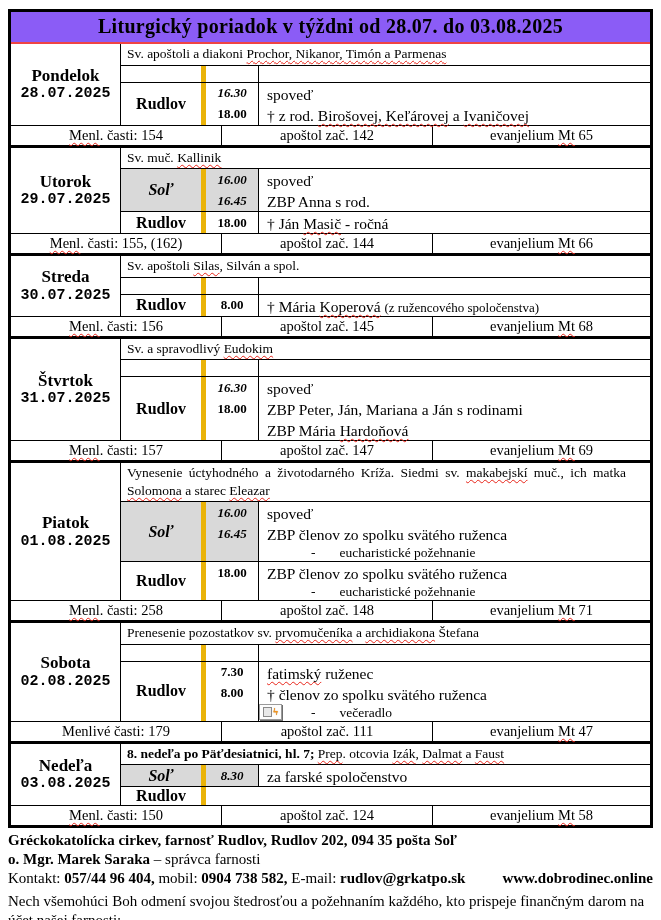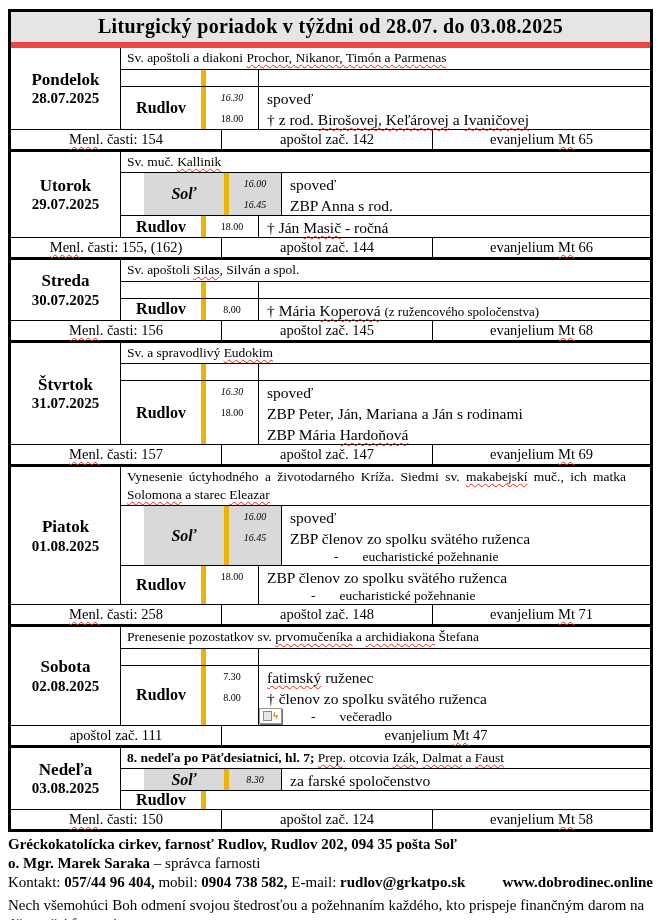--- a/index.html
+++ b/index.html
@@ -1,41 +1,41 @@
 <!DOCTYPE html>
 <html><head>
 <meta charset="utf-8">
 <style>
   html,body{margin:0;padding:0;background:#fff;}
   body{width:661px;height:920px;font-family:"Liberation Serif",serif;color:#000;overflow:hidden;}
   .page{margin:9px 8px 0 8px;width:645px;box-sizing:border-box;}
   .table{border:3px solid #000;box-sizing:border-box;}
-  .title{background:#e5e5e5;border-bottom:6px solid #ef4444;text-align:center;
+  .title{background:#8b5cf6;border-bottom:2px solid #ef4444;text-align:center;
          font-size:20px;font-weight:bold;padding:3px 0 4px 0;letter-spacing:.3px;}
   
   .day{display:grid;grid-template-columns:110px 1fr;border-bottom:3px solid #000;}
   .day:last-child{border-bottom:none;}
   .day-left{border-right:1px solid #000;display:flex;flex-direction:column;
             justify-content:center;align-items:center;grid-row:1;}
   .day-name{font-size:17px;font-weight:bold;line-height:1.15;}
-  .day-date{font-size:15px;font-weight:bold;line-height:1.2;}
+  .day-date{font-size:15px;font-weight:bold;line-height:1.2;font-family:Liberation Mono, monospace;}
   .day-main{grid-row:1;display:flex;flex-direction:column;min-width:0;}
   .feast{border-bottom:1px solid #000;font-size:13.5px;line-height:1.3;
          padding:1px 24px 2px 6px;min-height:17px;}
   .feast.justify{text-align:justify;}
   .block{display:flex;}
   .block ~ .block{border-top:1px solid #000;}
   .block.gray .pcell,.block.gray .tslot{background:#d9d9d9;}
   .pcell{width:85px;flex:0 0 85px;border-right:5px solid #eab308;display:flex;
          align-items:center;justify-content:center;font-weight:bold;font-size:16px;box-sizing:border-box;}
-  .pcell.italic{font-style:italic;margin-left:23px;}
+  .pcell.italic{font-style:italic;}
   .lines{flex:1;display:flex;flex-direction:column;min-width:0;}
   .line{display:flex;min-height:21px;}
   .tslot{width:53px;flex:0 0 53px;border-right:1px solid #000;display:flex;
-         align-items:center;justify-content:center;font-size:10px;font-weight:normal;box-sizing:border-box;text-align:center;}
+         align-items:center;justify-content:center;font-size:13px;font-weight:bold;box-sizing:border-box;text-align:center;}
   .t-i{font-style:italic;}
   .dslot{flex:1;display:flex;align-items:flex-end;padding-left:8px;font-size:15.5px;position:relative;min-width:0;}
   .line.subline{min-height:17px;}
   .subline .dslot{font-size:13.5px;padding-left:52px;}
   .dash{margin-right:24px;}
   .block.spacer .line{min-height:16px;}
   .menl{grid-column:1/3;border-top:1px solid #000;display:flex;font-size:14.5px;min-height:19px;align-items:center;}
   .m1{width:211px;flex:0 0 211px;border-right:1px solid #000;text-align:center;box-sizing:border-box;align-self:stretch;display:flex;align-items:center;justify-content:center;}
   .m2{width:211px;flex:0 0 211px;border-right:1px solid #000;text-align:center;box-sizing:border-box;align-self:stretch;display:flex;align-items:center;justify-content:center;}
   .m3{flex:1;text-align:center;}
@@ -345,20 +345,23 @@
                       <span class="pb-bolt">ϟ</span>
                     </span>
                     <span class="dash">-</span>
                     <span class="seg-wrap"><span class="sg-p">večeradlo</span></span>
                   </div>
                 </div>
               </div>
             </div>
           </div>
           <div class="menl">
+            <div class="m1">
+              <span class="sg-p">Menlivé časti: 179</span>
+            </div>
             <div class="m2">
               <span class="sg-p">apoštol zač. 111</span>
             </div>
             <div class="m3"><span class="sg-p">evanjelium </span><span class="sg-w">Mt</span><span class="sg-p"> 47</span></div>
           </div>
         </section>
         <section class="day">
           <div class="day-left">
             <div class="day-name">Nedeľa</div>
             <div class="day-date">03.08.2025</div>

